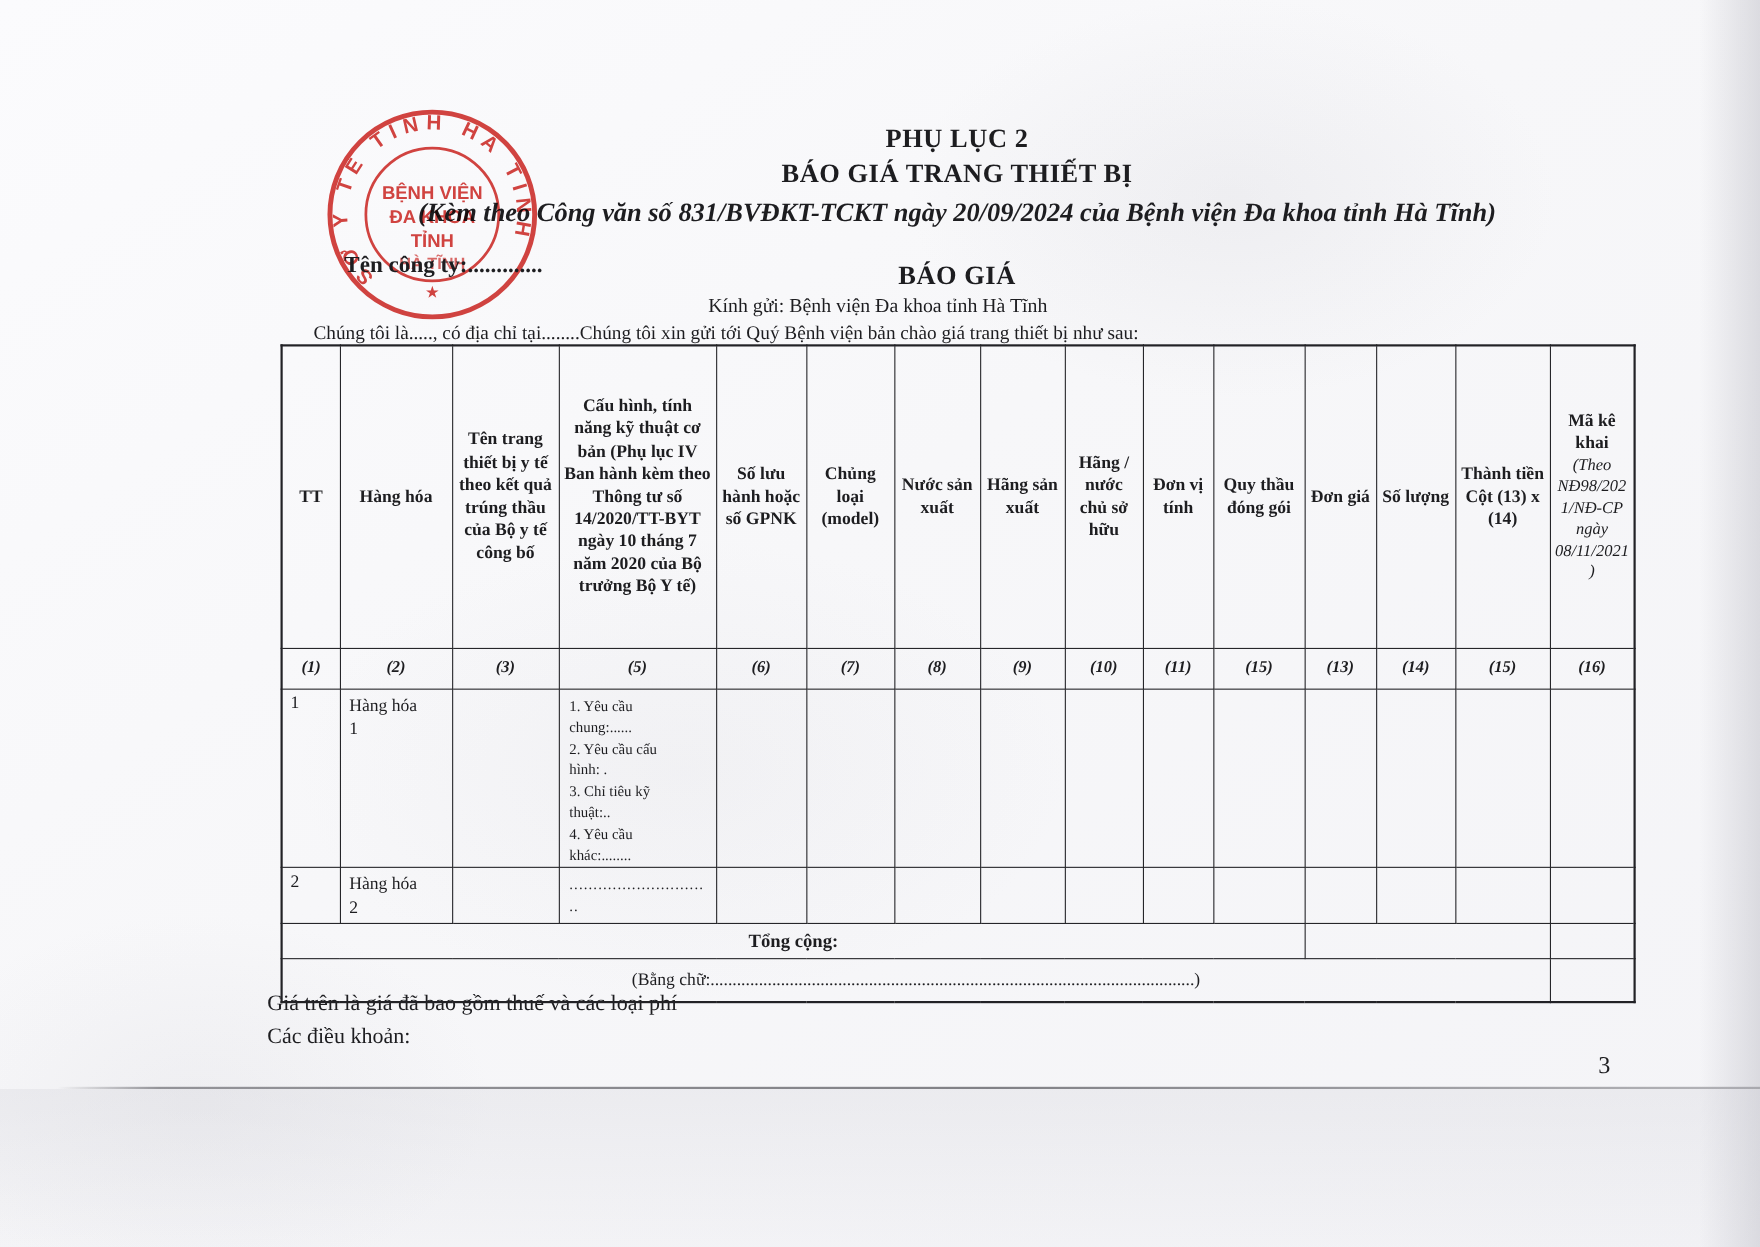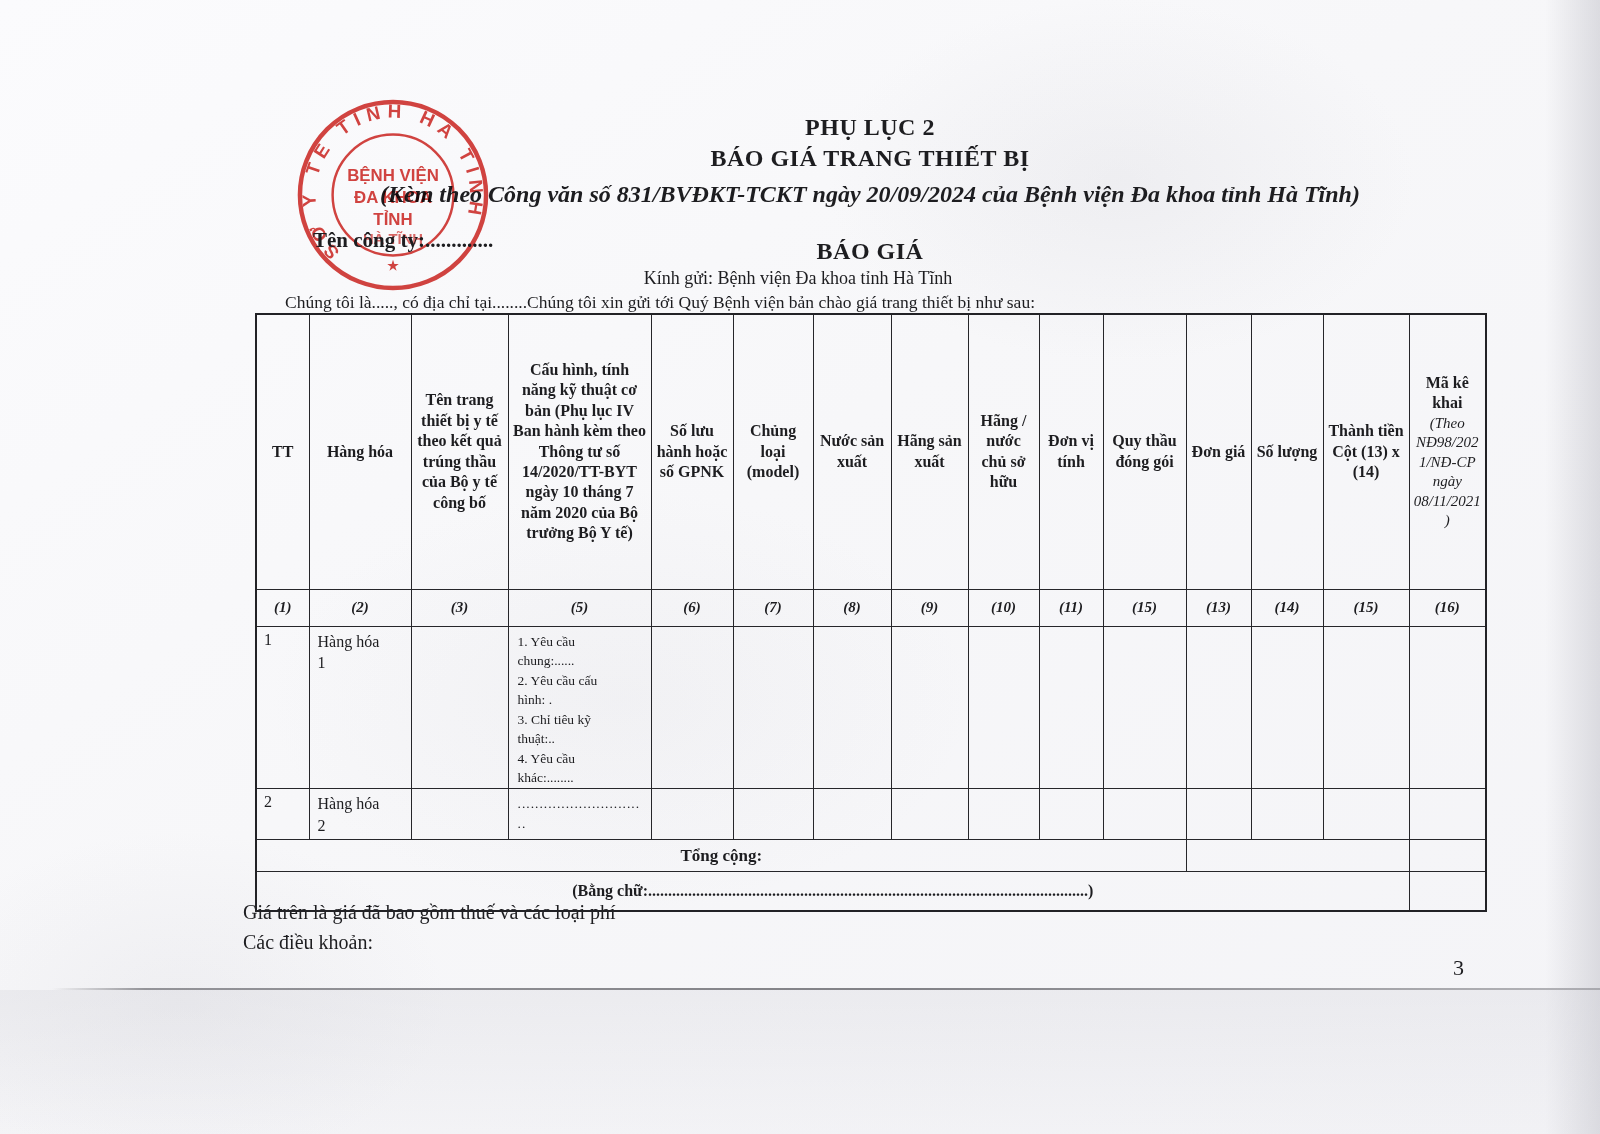--- a/index.html
+++ b/index.html
@@ -43,21 +43,21 @@
   th.colhead .note {
     display:block; font-weight:normal; font-style:italic; font-size:15px;
     overflow-wrap:anywhere; line-height:1.3;
   }
   td.num { font-size:15px; font-weight:bold; font-style:italic; text-align:center; vertical-align:middle; }
   td.tt   { vertical-align:top; text-align:left; padding:4px 0 0 7px; font-size:16px; }
   td.goods{ vertical-align:top; text-align:left; padding:4px 20px 0 8px; font-size:16px; line-height:1.35; }
   td.spec { vertical-align:top; text-align:left; padding:5px 30px 0 9px; font-size:13.5px; line-height:1.45; }
   tr.r2 td.spec { padding-right:8px; letter-spacing:1px; }
   td.totalcell { font-size:17px; font-weight:bold; text-align:center; vertical-align:middle; }
-  td.wordscell { font-size:16px; font-weight:bold; text-align:center; vertical-align:middle; white-space:nowrap; }
+  td.wordscell { font-size:16px; font-weight:normal; text-align:center; vertical-align:middle; white-space:nowrap; }
 
   
   .stamp { left:294px; top:96px; width:198px; height:198px; z-index:2;
            mix-blend-mode:multiply; opacity:.92; }
   .stamp svg { width:100%; height:100%; }
 
   
   .crease-h { left:52px; top:988px; width:1548px; height:2px; z-index:1;
     background:linear-gradient(to right, rgba(120,120,126,0), rgba(108,108,114,.7) 6%, rgba(96,96,102,.78) 55%, rgba(118,118,124,.5) 100%); }
   .edge-right { right:0; top:0; width:55px; height:1134px; z-index:0;

